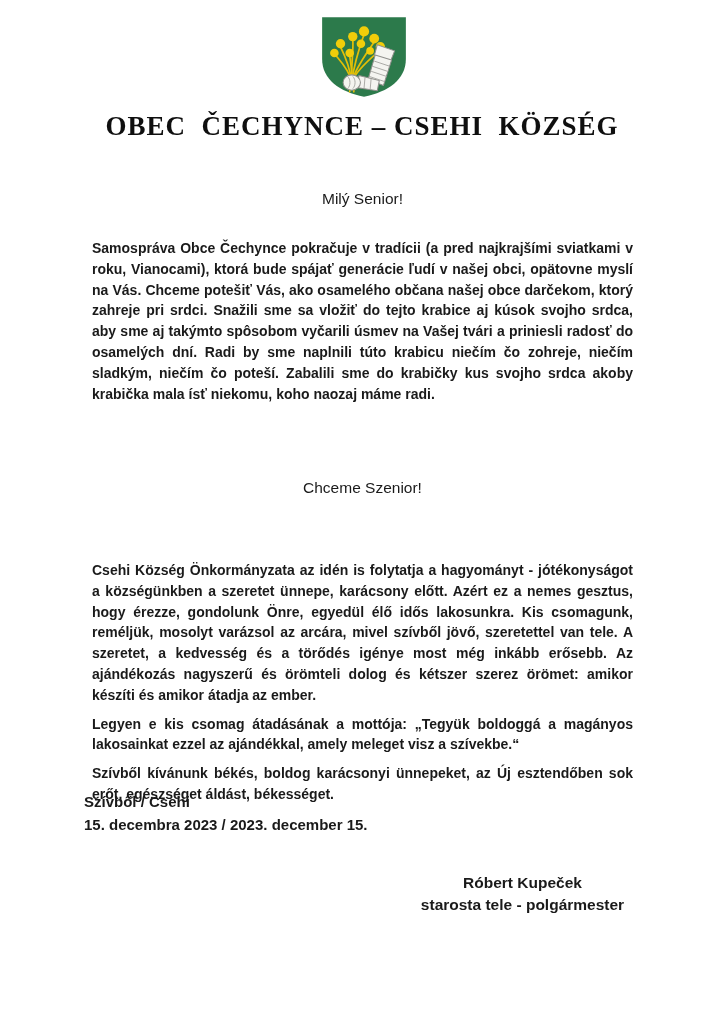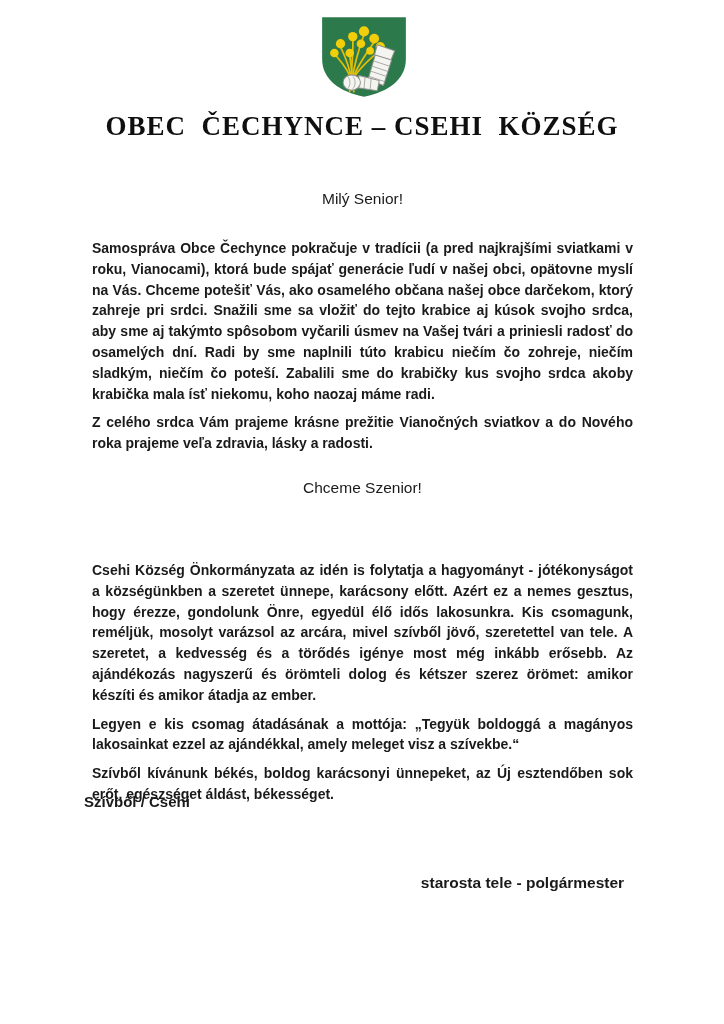--- a/index.html
+++ b/index.html
@@ -129,32 +129,33 @@
       </g>
     </svg>
   </div>
 
   <h1 class="doc-title">OBEC  ČECHYNCE – CSEHI  KÖZSÉG</h1>
 
   <div class="salutation sal-sk">Milý Senior!</div>
 
   <div class="body-text sk-body">
     <p>Samospráva Obce Čechynce  pokračuje v tradícii (a pred najkrajšími sviatkami v roku, Vianocami), ktorá bude spájať generácie ľudí v našej obci, opätovne myslí na Vás. Chceme potešiť Vás, ako osamelého občana našej obce darčekom, ktorý zahreje pri srdci. Snažili sme sa vložiť do tejto krabice aj kúsok svojho srdca, aby sme aj takýmto spôsobom vyčarili úsmev na Vašej  tvári a priniesli radosť do osamelých dní. Radi by sme naplnili túto krabicu niečím čo zohreje, niečím sladkým, niečím čo poteší.  Zabalili sme do krabičky kus svojho srdca akoby krabička mala ísť niekomu, koho naozaj máme radi.</p>
-    <p>Z celého srdca Vám prajeme krásne prežitie Vianočných sviatkov a do Nového roka prajeme veľa zdravia, lásky a radosti.</p>
   </div>
 
   <div class="salutation sal-hu">Chceme Szenior!</div>
 
   <div class="body-text hu-body">
     <p>Csehi Község Önkormányzata az idén is folytatja a hagyományt - jótékonyságot a községünkben a szeretet ünnepe, karácsony előtt. Azért ez a nemes gesztus, hogy érezze, gondolunk Önre, egyedül élő idős lakosunkra. Kis csomagunk, reméljük, mosolyt varázsol az arcára, mivel szívből jövő, szeretettel van tele. A szeretet, a kedvesség és a törődés igénye most még inkább erősebb. Az ajándékozás nagyszerű és örömteli dolog és kétszer szerez örömet: amikor készíti és amikor átadja az ember.</p>
     <p>Legyen e kis csomag átadásának a mottója: „Tegyük boldoggá a magányos lakosainkat ezzel az ajándékkal, amely meleget visz a szívekbe.“</p>
     <p>Szívből kívánunk békés, boldog karácsonyi ünnepeket, az Új  esztendőben sok erőt, egészséget áldást, békességet.</p>
   </div>
 
   <div class="place-date">
     <div>Szívből / Csehi</div>
+    <div>15. decembra 2023 / 2023. december 15.</div>
   </div>
 
   <div class="signature">
+    <div>Róbert Kupeček</div>
     <div>starosta tele - polgármester</div>
   </div>
 
 </div>
 
 </body></html>

